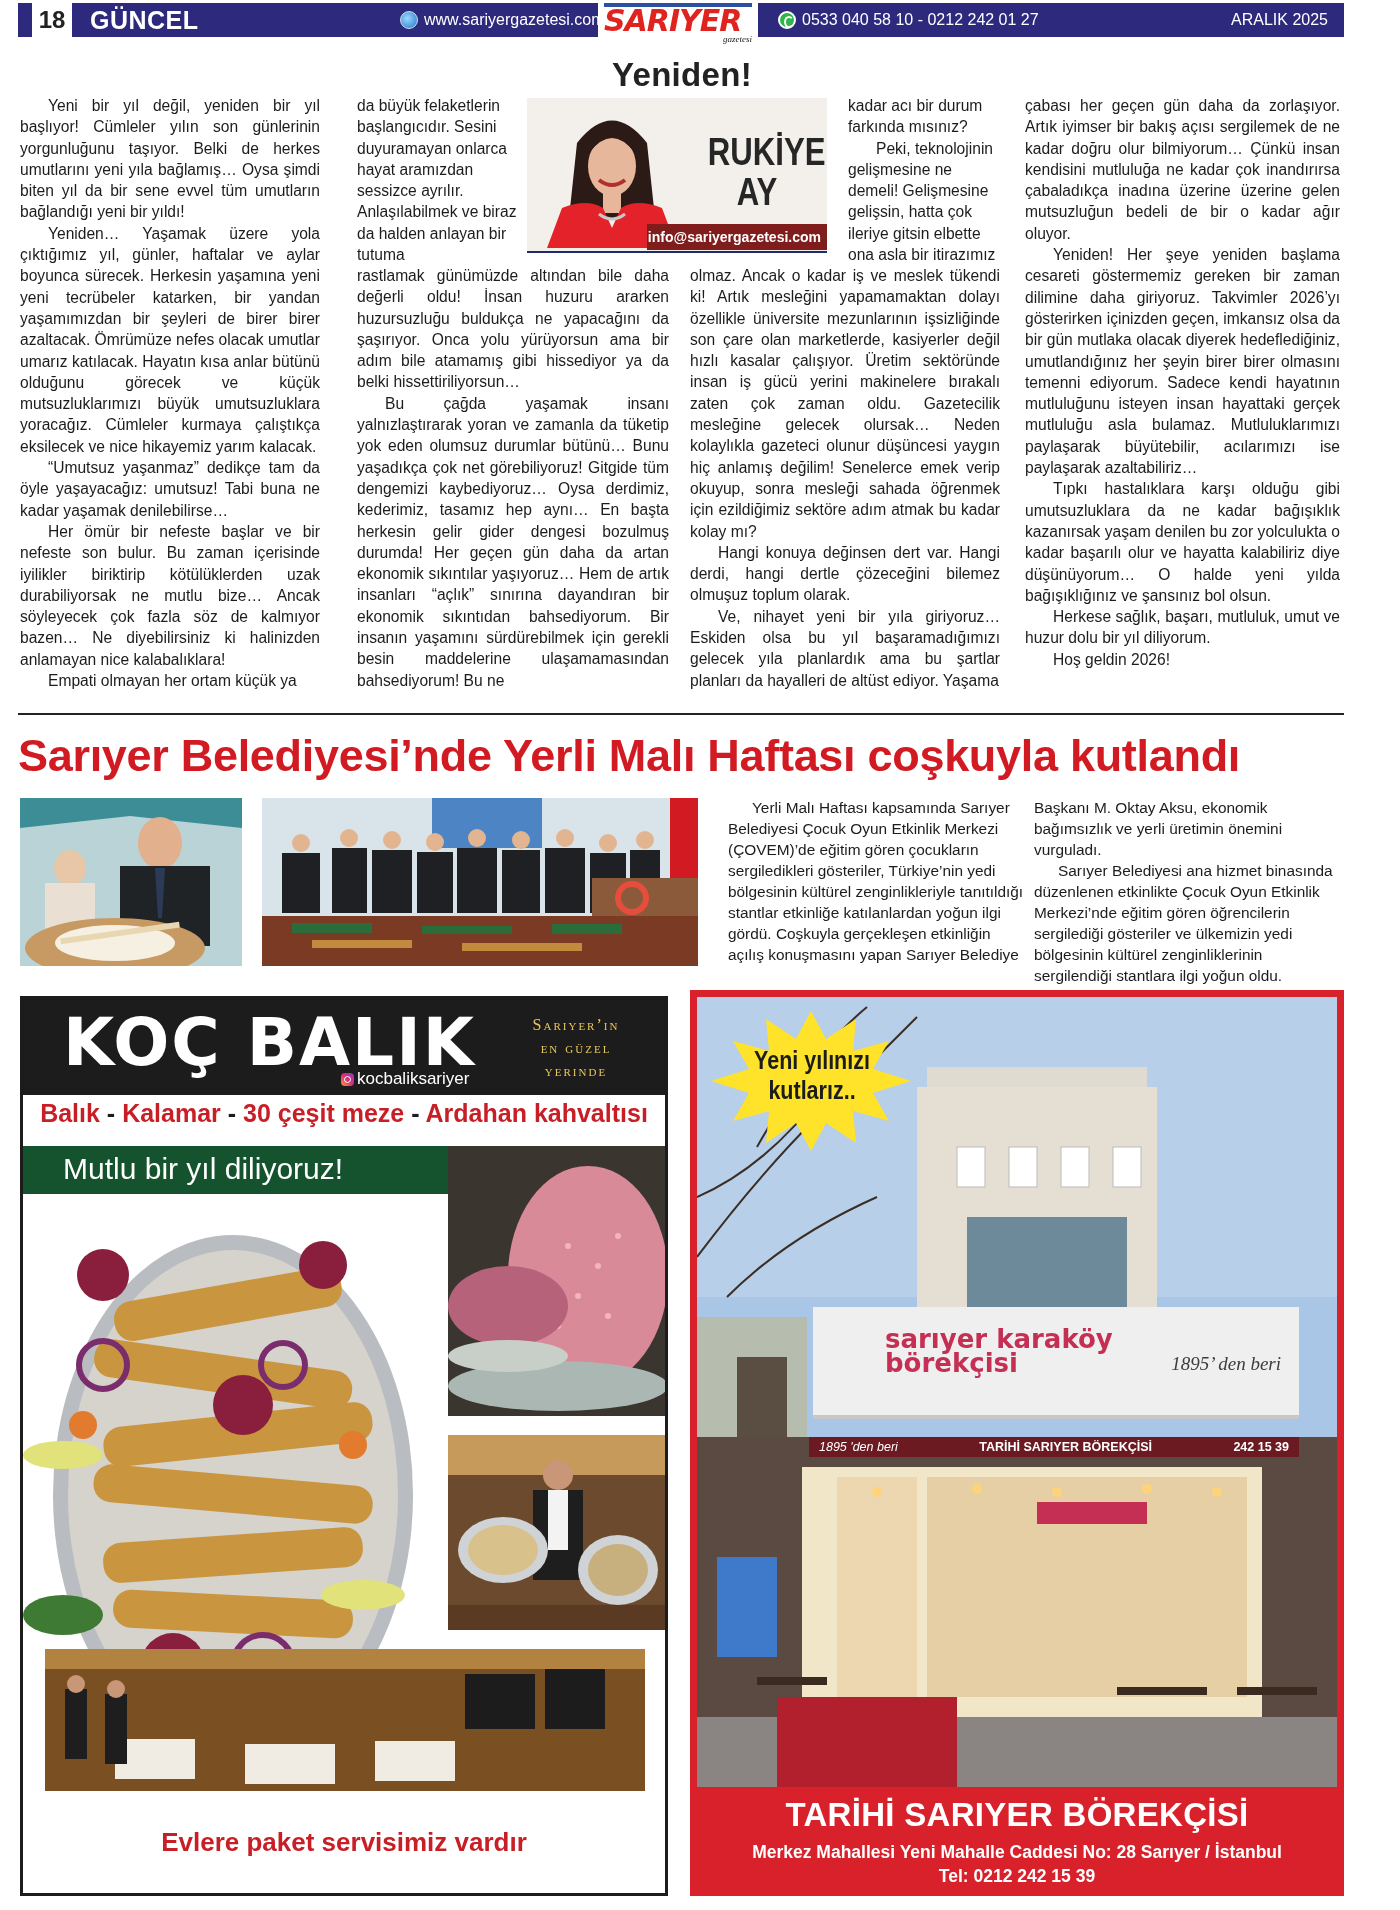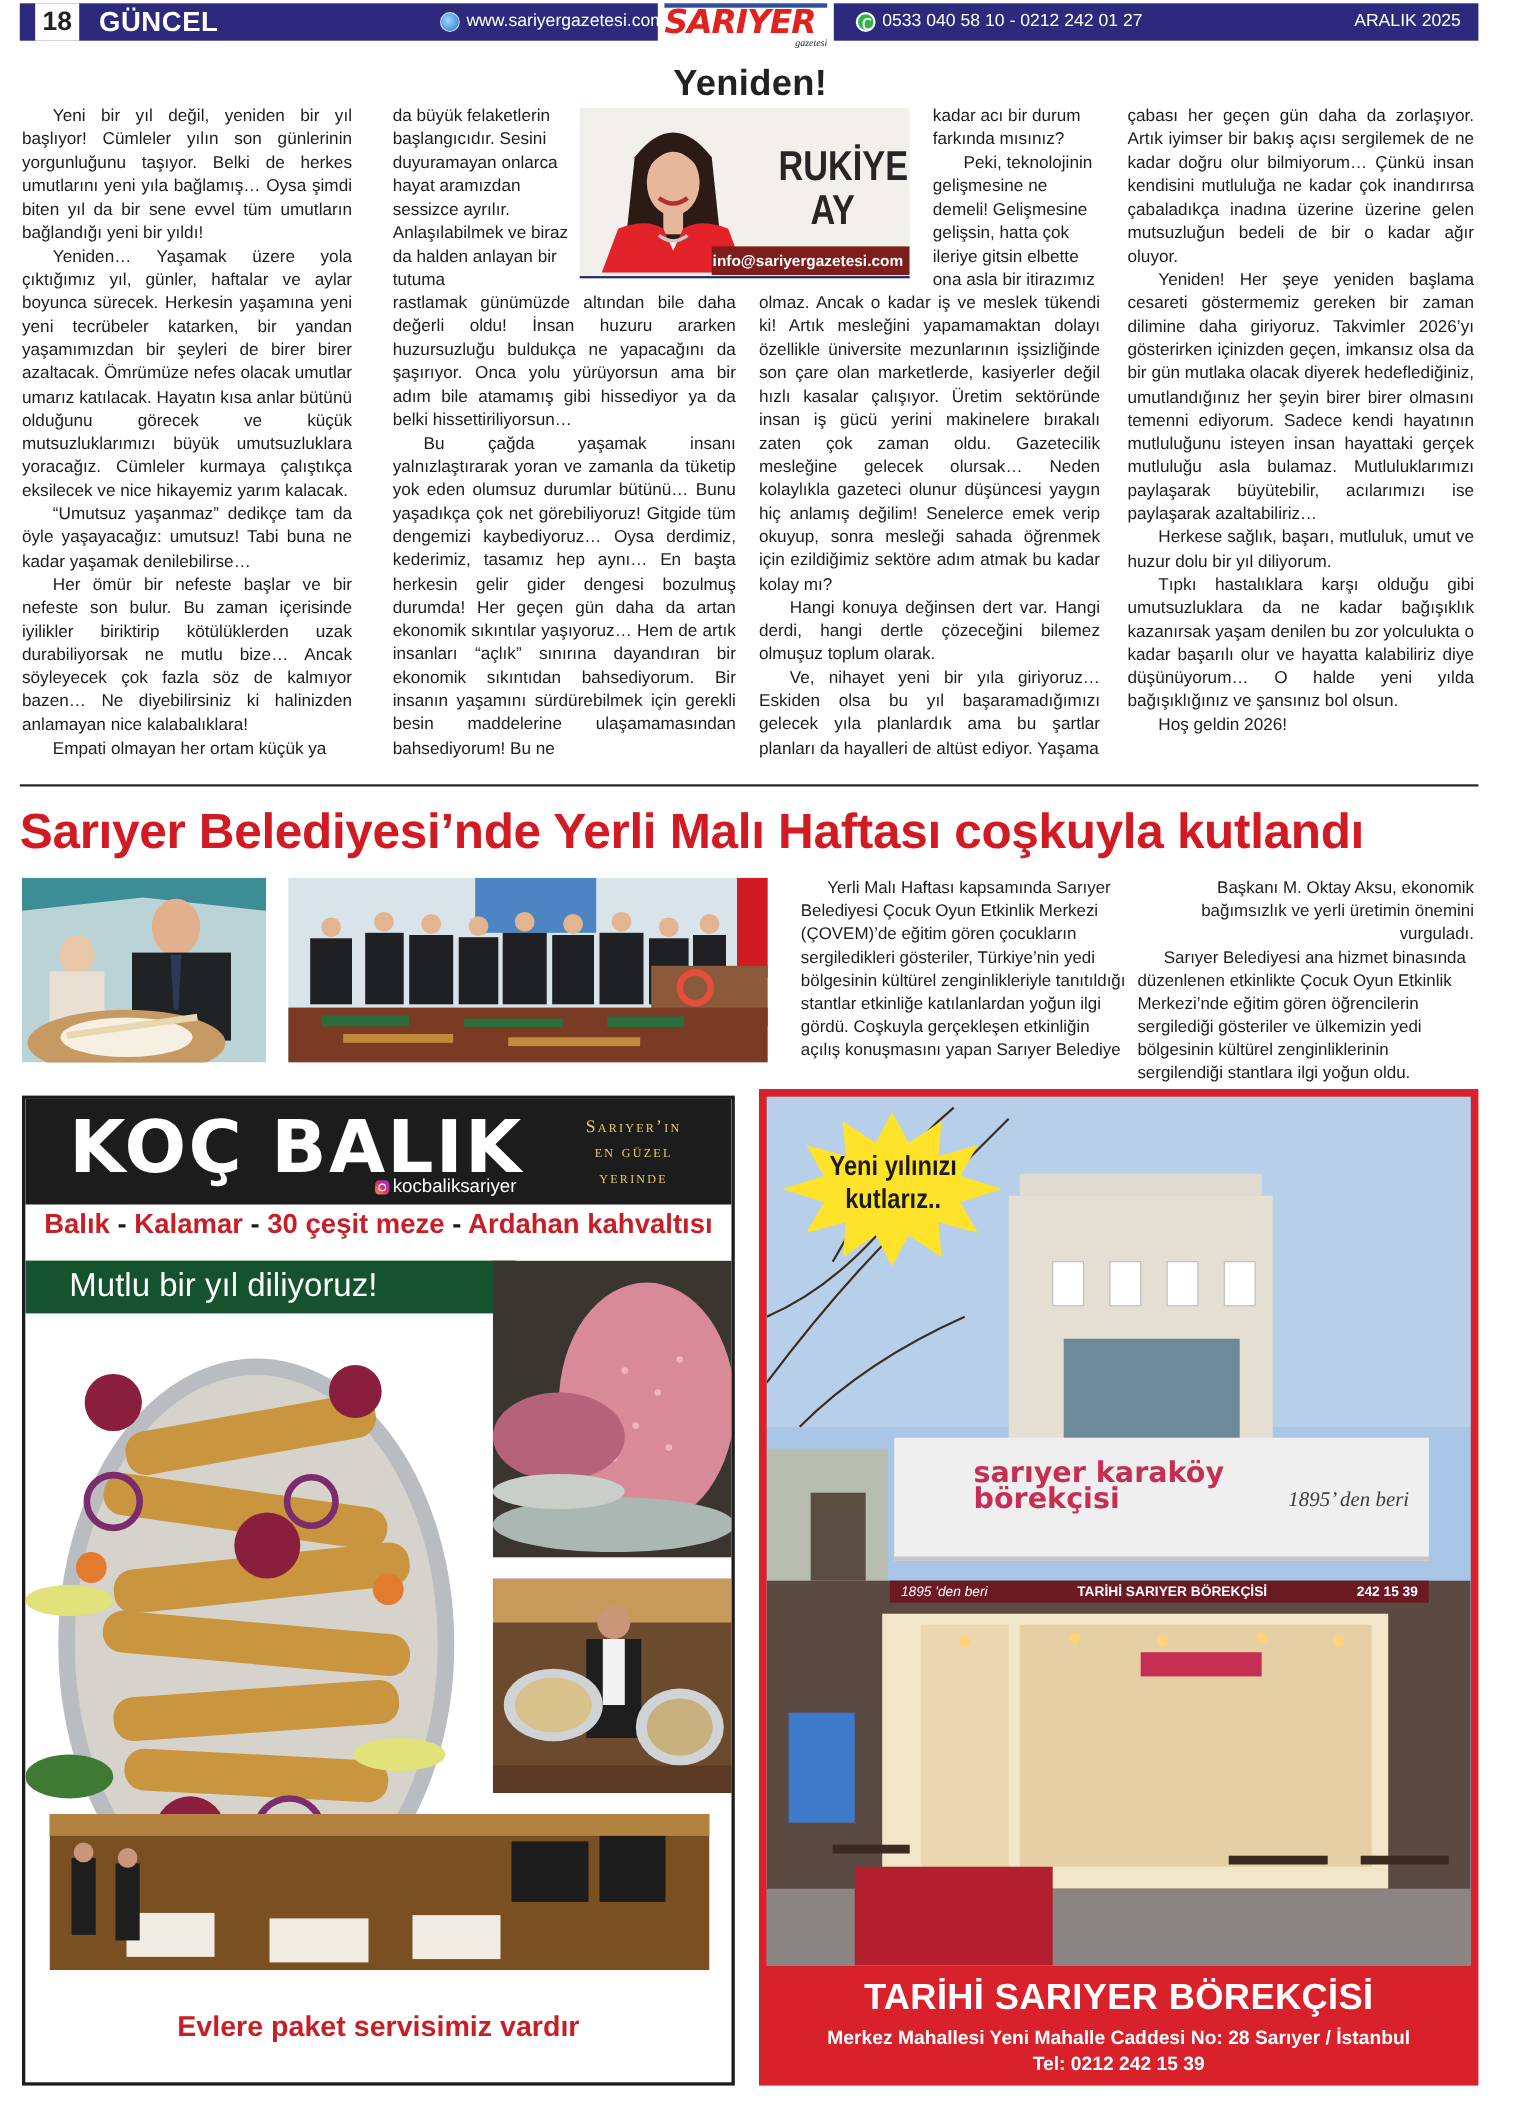--- a/index.html
+++ b/index.html
@@ -40,21 +40,21 @@
   .author-email { position: absolute; left: 120px; top: 126px; width: 180px; height: 26px; background: #7f1d1d; color: #fff; font-size: 14px; line-height: 26px; text-align: right; padding-right: 6px; font-weight: bold; }
 
   .divider { position: absolute; left: 18px; top: 713px; width: 1326px; height: 2px; background: #222; }
 
   
   .news-title { position: absolute; left: 18px; top: 730px; width: 1326px; font-size: 45px; font-weight: bold; color: #d11a21; letter-spacing: -0.3px; white-space: nowrap; }
   .news-photo1 { position: absolute; left: 20px; top: 798px; width: 222px; height: 168px; overflow: hidden; }
   .news-photo2 { position: absolute; left: 262px; top: 798px; width: 436px; height: 168px; overflow: hidden; }
   .news-text { position: absolute; top: 797px; font-size: 15.4px; line-height: 21px; color: #1c1c1c; }
   .news-text p { text-indent: 24px; }
-  .news-text p.noindent { text-indent: 0; text-align: right; }
+  .news-text p.noindent { text-indent: 0; }
   .news-c1 { left: 728px; width: 296px; }
   .news-c2 { left: 1034px; width: 306px; }
 
   
   .ad-koc { position: absolute; left: 20px; top: 996px; width: 648px; height: 900px; background: #fff; border: 3px solid #1c1c1c; overflow: hidden; }
   .koc-head { position: absolute; left: 0; top: 0; width: 100%; height: 96px; background: #1c1c1c; }
   .koc-name { position: absolute; left: 40px; top: 4px; font-family: "DejaVu Sans", sans-serif; font-weight: bold; font-size: 66px; color: #fff; letter-spacing: 2px; line-height: 80px; }
   .koc-insta { position: absolute; left: 318px; top: 70px; color: #fff; font-size: 17px; display: flex; align-items: center; gap: 3px; }
   .insta-ic { width: 13px; height: 13px; border-radius: 4px; background: linear-gradient(45deg, #f9a13b, #d92d75, #8c3ad0); position: relative; }
   .insta-ic::after { content: ""; position: absolute; left: 3px; top: 3px; width: 5px; height: 5px; border: 1.5px solid #fff; border-radius: 50%; }
@@ -146,22 +146,22 @@
 </div>
 <div class="col-text col3b">
   <p class="noindent">olmaz. Ancak o kadar iş ve meslek tükendi ki! Artık mesleğini yapamamaktan dolayı özellikle üniversite mezunlarının işsizliğinde son çare olan marketlerde, kasiyerler değil hızlı kasalar çalışıyor. Üretim sektöründe insan iş gücü yerini makinelere bırakalı zaten çok zaman oldu. Gazetecilik mesleğine gelecek olursak… Neden kolaylıkla gazeteci olunur düşüncesi yaygın hiç anlamış değilim! Senelerce emek verip okuyup, sonra mesleği sahada öğrenmek için ezildiğimiz sektöre adım atmak bu kadar kolay mı?</p>
   <p>Hangi konuya değinsen dert var. Hangi derdi, hangi dertle çözeceğini bilemez olmuşuz toplum olarak.</p>
   <p>Ve, nihayet yeni bir yıla giriyoruz… Eskiden olsa bu yıl başaramadığımızı gelecek yıla planlardık ama bu şartlar planları da hayalleri de altüst ediyor. Yaşama</p>
 </div>
 
 <div class="col-text col4">
   <p class="noindent">çabası her geçen gün daha da zorlaşıyor. Artık iyimser bir bakış açısı sergilemek de ne kadar doğru olur bilmiyorum… Çünkü insan kendisini mutluluğa ne kadar çok inandırırsa çabaladıkça inadına üzerine üzerine gelen mutsuzluğun bedeli de bir o kadar ağır oluyor.</p>
   <p>Yeniden! Her şeye yeniden başlama cesareti göstermemiz gereken bir zaman dilimine daha giriyoruz. Takvimler 2026’yı gösterirken içinizden geçen, imkansız olsa da bir gün mutlaka olacak diyerek hedeflediğiniz, umutlandığınız her şeyin birer birer olmasını temenni ediyorum. Sadece kendi hayatının mutluluğunu isteyen insan hayattaki gerçek mutluluğu asla bulamaz. Mutluluklarımızı paylaşarak büyütebilir, acılarımızı ise paylaşarak azaltabiliriz…</p>
+  <p>Tıpkı hastalıklara karşı olduğu gibi umutsuzluklara da ne kadar bağışıklık kazanırsak yaşam denilen bu zor yolculukta o kadar başarılı olur ve hayatta kalabiliriz diye düşünüyorum… O halde yeni yılda bağışıklığınız ve şansınız bol olsun.</p>
   <p>Herkese sağlık, başarı, mutluluk, umut ve huzur dolu bir yıl diliyorum.</p>
-  <p>Tıpkı hastalıklara karşı olduğu gibi umutsuzluklara da ne kadar bağışıklık kazanırsak yaşam denilen bu zor yolculukta o kadar başarılı olur ve hayatta kalabiliriz diye düşünüyorum… O halde yeni yılda bağışıklığınız ve şansınız bol olsun.</p>
   <p>Hoş geldin 2026!</p>
 </div>
 
 <div class="divider"></div>
 
 <div class="news-title">Sarıyer Belediyesi’nde Yerli Malı Haftası coşkuyla kutlandı</div>
 
 <svg class="news-photo1" viewBox="0 0 222 168">
   <rect width="222" height="168" fill="#b9d3d6"></rect>
   <path d="M0 0 L222 0 L222 30 L110 18 L0 30 Z" fill="#3c8d95"></path>

